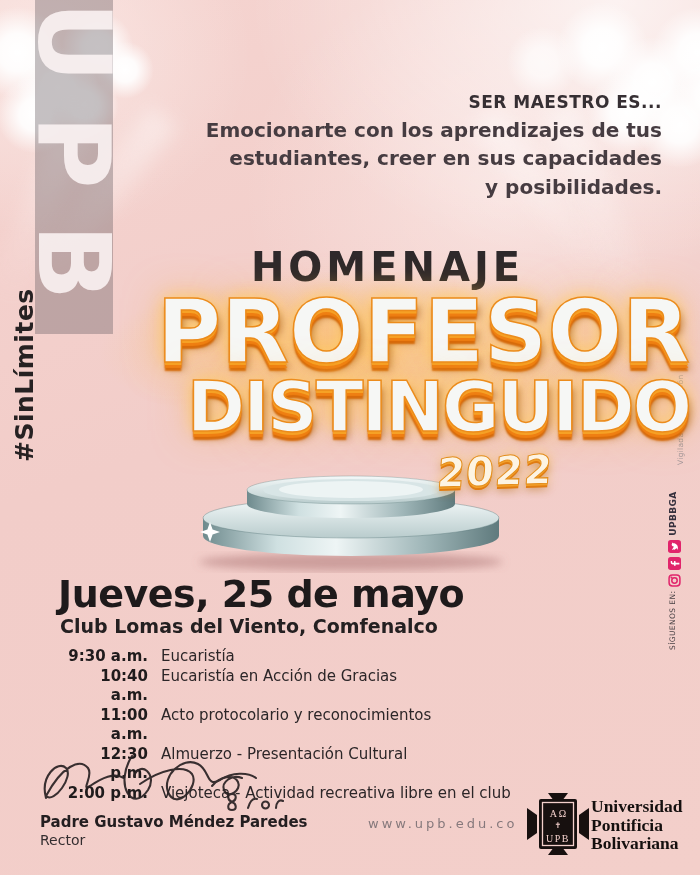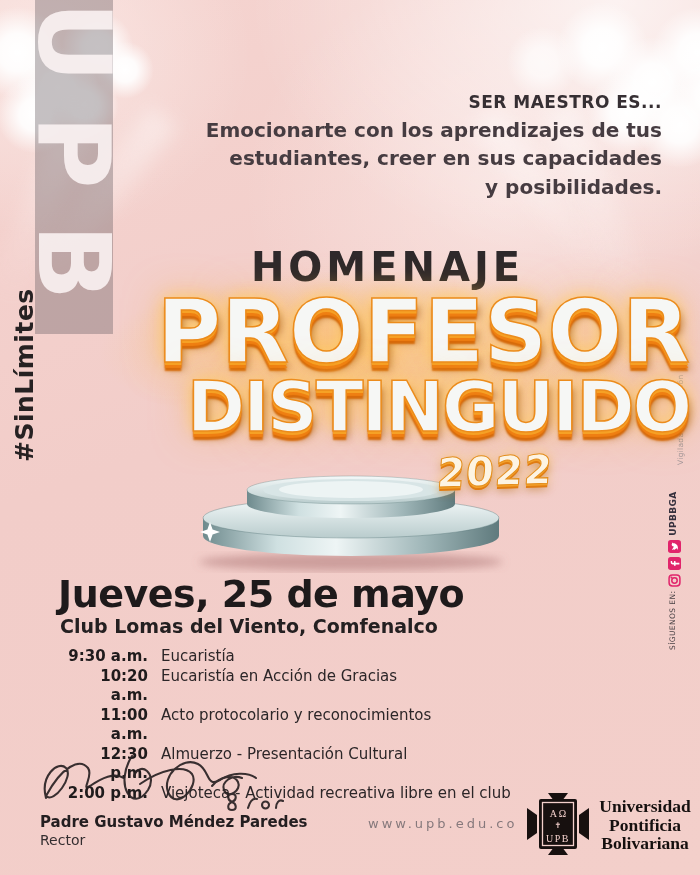--- a/index.html
+++ b/index.html
@@ -60,21 +60,21 @@
   .sched{position:absolute;left:60px;top:647px;}
   .srow{display:flex;line-height:19.5px;font-size:15px;color:#2c2628;}
   .stime{width:88px;text-align:right;font-weight:800;margin-right:13px;color:#1f1b1c;}
   .sact{font-weight:500;}
   
   .sig{position:absolute;left:36px;top:750px;}
   .sig-name{position:absolute;left:40px;top:813px;font-size:15px;font-weight:800;color:#231e20;}
   .sig-role{position:absolute;left:40px;top:832px;font-size:14px;color:#342e30;}
   .web{position:absolute;left:368px;top:816px;font-size:13px;letter-spacing:3px;color:#86797c;}
   .shield{position:absolute;left:526px;top:793px;}
-  .uni{position:absolute;left:591px;top:797px;width:108px;text-align:center;
+  .uni{position:absolute;left:591px;top:797px;width:108px;text-align:left;
     font-family:"Liberation Serif","DejaVu Serif",serif;font-weight:700;
     font-size:17.5px;line-height:1.06;color:#15100f;}
 </style>
 </head>
 <body>
 
 <div class="poster">
 
   <div>
     <div class="dot" style="left:-30px;top:5px;width:95px;height:95px"></div>
@@ -174,21 +174,21 @@
 
   <div class="date">Jueves, 25 de mayo</div>
   <div class="venue">Club Lomas del Viento, Comfenalco</div>
 
   <div class="sched">
     <div class="srow">
       <span class="stime">9:30 a.m.</span>
       <span class="sact">Eucaristía</span>
     </div>
     <div class="srow">
-      <span class="stime">10:20 a.m.</span>
+      <span class="stime">10:40 a.m.</span>
       <span class="sact">Eucaristía en Acción de Gracias</span>
     </div>
     <div class="srow">
       <span class="stime">11:00 a.m.</span>
       <span class="sact">Acto protocolario y reconocimientos</span>
     </div>
     <div class="srow">
       <span class="stime">12:30 p.m.</span>
       <span class="sact">Almuerzo - Presentación Cultural</span>
     </div>

